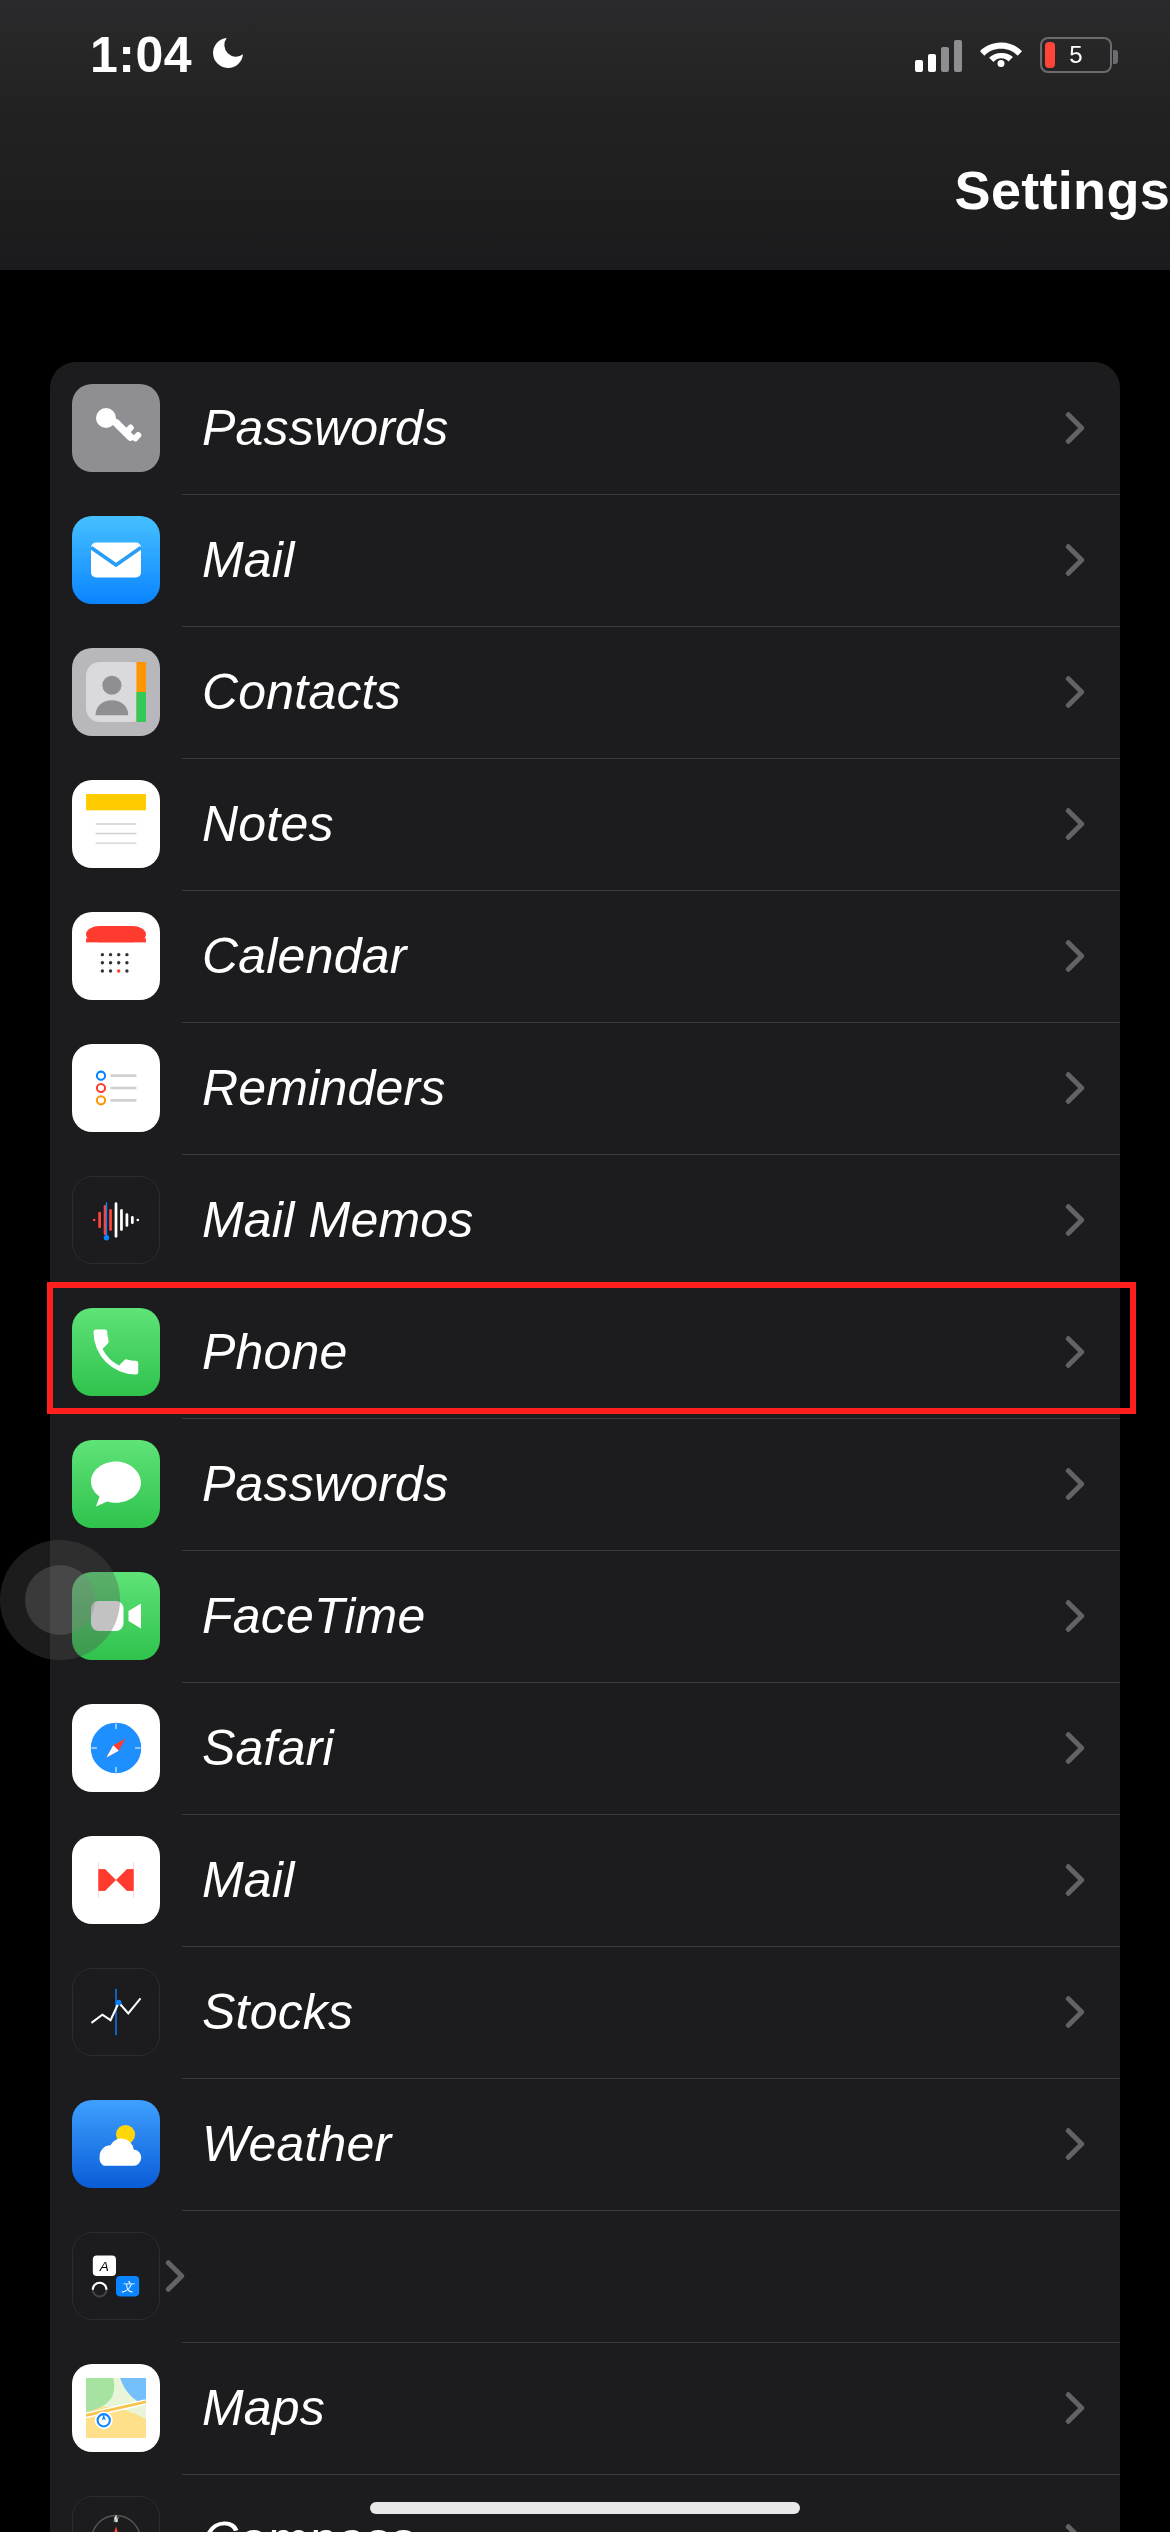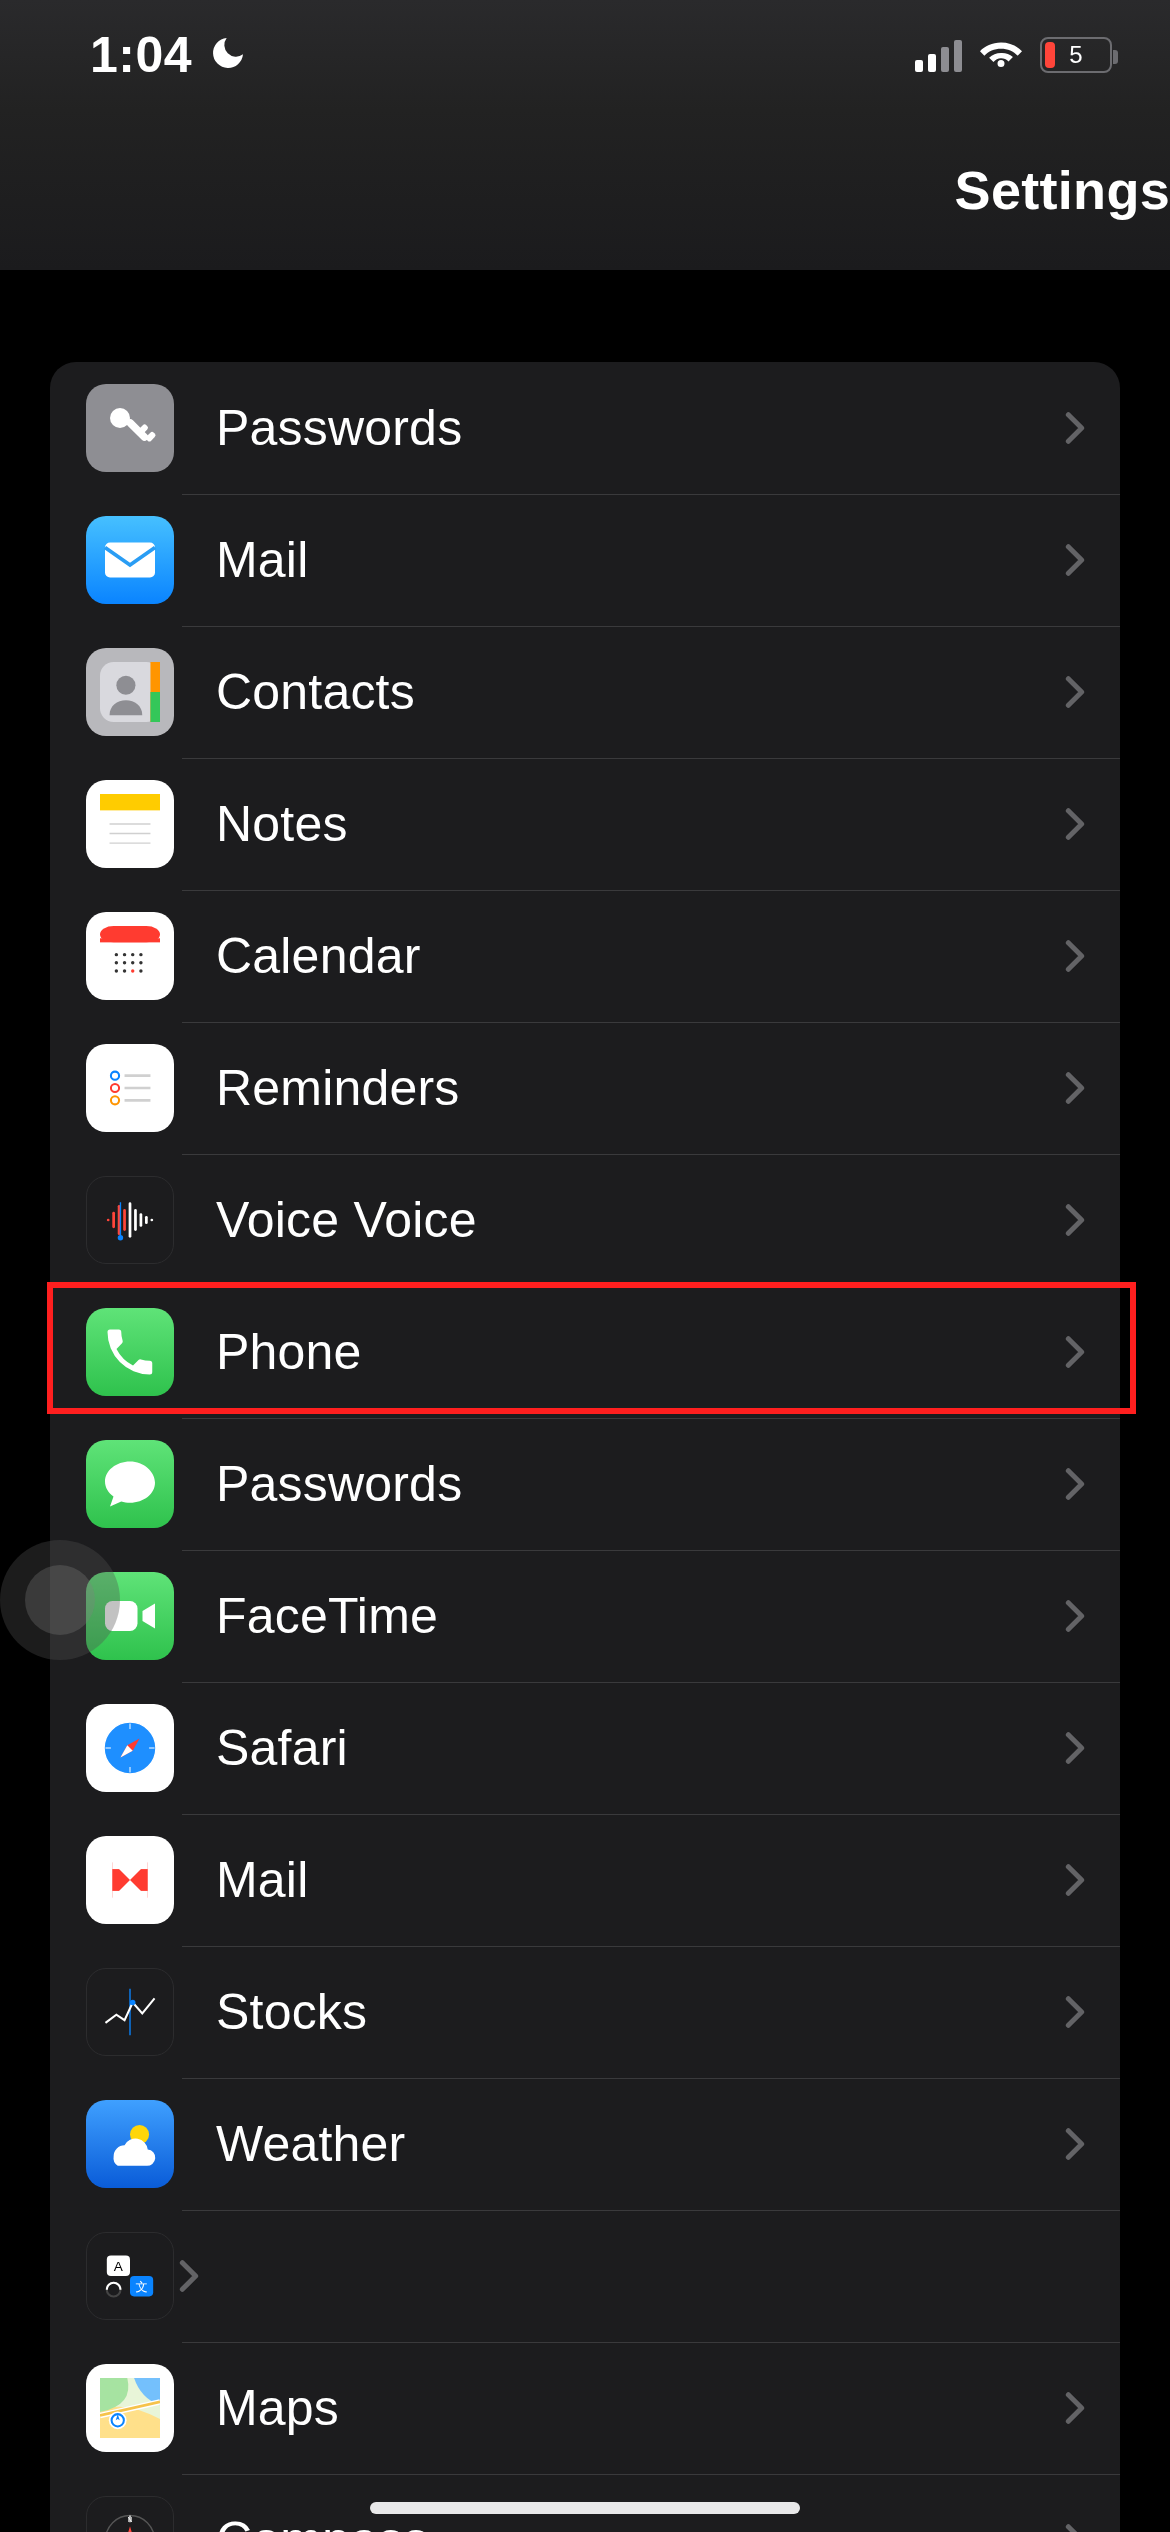--- a/index.html
+++ b/index.html
@@ -47,21 +47,21 @@
       font-size: 54px; font-weight: 600; letter-spacing: .3px;
     }
 
     
     .scroll { position: absolute; top: 270px; left:0; right:0; bottom:0; padding-top: 92px; }
     .group {
       margin: 0 50px; background: #1c1c1e; border-radius: 26px; overflow: hidden;
     }
     .row {
       display:flex; align-items:center; height: 132px;
-      padding: 0 30px 0 36px; position:relative;
+      padding: 0 30px 0 22px; position:relative;font-style:italic;
     }
     .row + .row::before {
       content:""; position:absolute; top:0; left:132px; right:0; height:1px; background:#3a3a3c;
     }
     .appicon {
       width: 88px; height:88px; border-radius:20px; flex:0 0 88px;
       display:flex; align-items:center; justify-content:center;
       position:relative; overflow:hidden;
     }
     .label { flex:1; font-size: 50px; margin-left: 42px; letter-spacing: .2px; }
@@ -271,21 +271,21 @@
               <line x1="44" y1="20" x2="44" y2="68" stroke="#fff" stroke-width="4"></line>
               <line x1="52" y1="30" x2="52" y2="58" stroke="#fff" stroke-width="4"></line>
               <line x1="60" y1="36" x2="60" y2="52" stroke="#fff" stroke-width="4"></line>
               <line x1="68" y1="40" x2="68" y2="48" stroke="#fff" stroke-width="4"></line>
               <line x1="76" y1="44" x2="76" y2="44" stroke="#fff" stroke-width="4"></line>
             </g>
             <circle cx="30" cy="70" r="4" fill="#0a84ff"></circle>
             <line x1="30" y1="18" x2="30" y2="70" stroke="#0a84ff" stroke-width="2"></line>
           </svg>
         </div>
-        <div class="label">Voice Voice</div>
+        <div class="label">Mail Memos</div>
         <div class="chevron">
           <svg viewBox="0 0 12 20" fill="none" stroke="#636366" stroke-width="3" stroke-linecap="round" stroke-linejoin="round">
             <path d="M2 2l8 8-8 8"></path>
           </svg>
         </div>
       </div>
       <div class="row">
         <div class="appicon ic-phone">
           <svg viewBox="0 0 24 24" fill="#fff">
             <path d="M6.6 10.8a15 15 0 0 0 6.6 6.6l2.2-2.2a1 1 0 0 1 1-.25 11 11 0 0 0 3.5.56 1 1 0 0 1 1 1V20a1 1 0 0 1-1 1A17 17 0 0 1 3 4a1 1 0 0 1 1-1h3.5a1 1 0 0 1 1 1 11 11 0 0 0 .56 3.5 1 1 0 0 1-.25 1z"></path>

